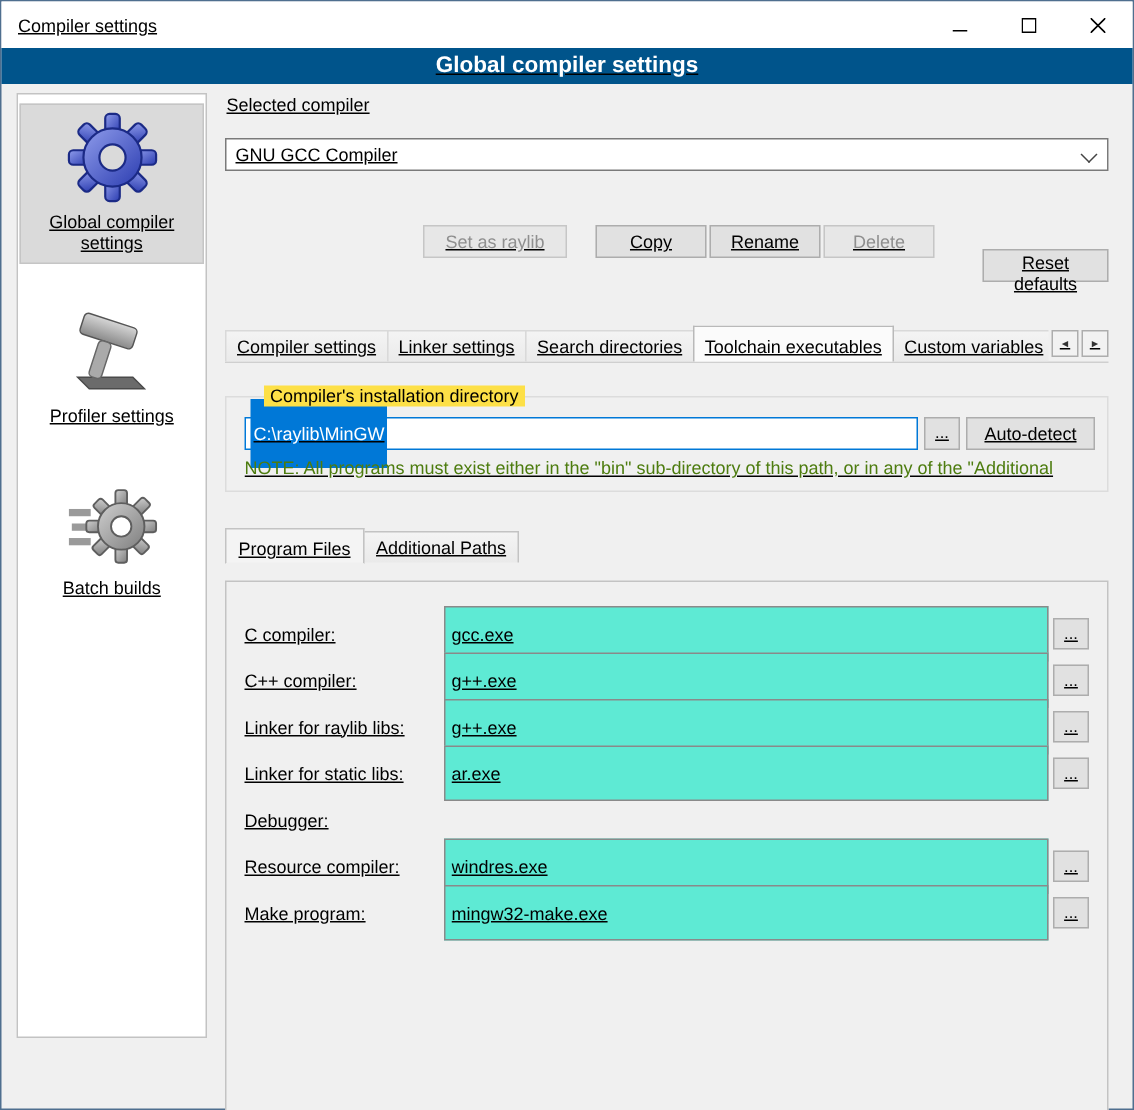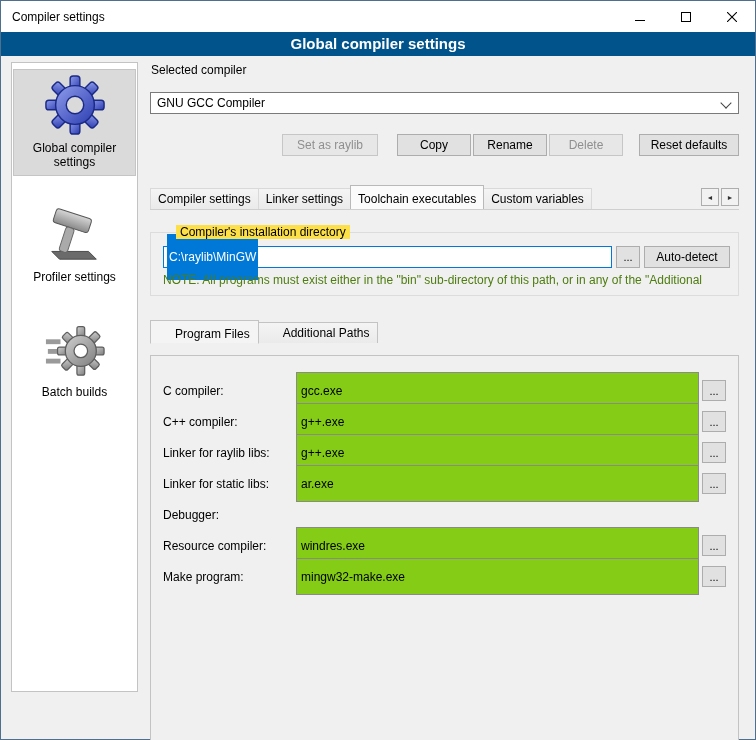--- a/index.html
+++ b/index.html
@@ -1,18 +1,18 @@
 <!DOCTYPE html>
 <html><head>
 <meta charset="utf-8">
 <style>
   html,body{margin:0;padding:0;width:756px;height:740px;overflow:hidden;
     font-family:"Liberation Sans",sans-serif;font-size:12px;color:#000;}
   .window{width:756px;height:740px;box-sizing:border-box;border:1px solid #4f6f8f;
-    background:#F0F0F0;display:flex;flex-direction:column;}
+    background:#F0F0F0;display:flex;flex-direction:column;text-decoration:underline;}
 
   
   .titlebar{height:31px;background:#FFFFFF;display:flex;align-items:center;flex-shrink:0;}
   .title-text{padding-left:11px;font-size:12px;}
   .win-controls{margin-left:auto;display:flex;height:100%;}
   .win-btn{width:46px;height:100%;display:flex;align-items:center;justify-content:center;}
 
   
   .banner{height:24px;background:#00548B;color:#FFFFFF;font-weight:bold;font-size:15px;
     text-align:center;line-height:24px;flex-shrink:0;}
@@ -63,30 +63,30 @@
   .dir-row{display:flex;align-items:center;gap:4px;}
   .path-input{flex:1;height:22px;border:1px solid #0078D7;background:#FFFFFF;display:flex;
     align-items:center;padding:0 3px;box-sizing:border-box;}
   .path-input .sel{background:#0078D7;color:#FFFFFF;padding:16px 2px;}
   .browse-btn{width:24px;height:22px;font-size:11px;padding:0;}
   .autodetect-btn{width:86px;height:22px;}
   .note{margin-top:5px;color:#4d7c0f;white-space:nowrap;overflow:hidden;}
 
   
   .subtabstrip{display:flex;align-items:flex-end;margin-top:12px;}
-  .subtab{padding:3px 8px 4px 24px;background:linear-gradient(#F4F4F4,#EAEAEA);
+  .subtab{padding:3px 8px 4px 8px;background:linear-gradient(#F4F4F4,#EAEAEA);
     border:1px solid #C3C3C3;border-bottom:none;margin-right:-1px;height:21px;box-sizing:border-box;}
   .subtab.active{background:#F4F4F4;height:24px;padding-top:6px;margin-bottom:-1px;
     border-bottom:1px solid #F0F0F0;position:relative;z-index:2;}
   .panel{border:1px solid #C3C3C3;height:414px;box-sizing:border-box;background:#F0F0F0;
     padding:24px 12px 0 12px;position:relative;z-index:1;}
 
   .form-row{display:flex;align-items:center;margin-bottom:10px;height:21px;}
   .form-label{width:133px;flex-shrink:0;}
-  .textbox{flex:1;height:37px;border:1px solid #8A8A8A;background:#84cc16;
+  .textbox{flex:1;height:37px;border:1px solid #8A8A8A;background:#5eead4;
     font-family:inherit;font-size:12px;padding:0 4px;box-sizing:border-box;min-width:0;}
   .row-browse{width:24px;height:21px;margin-left:3px;font-size:11px;padding:0;}
   .form-row .combobox{flex:1;height:21px;}
 
   
   .footer{display:flex;justify-content:flex-end;gap:10px;padding:0 16px 9px 0;}
   .footer .btn{width:72px;height:23px;}
 </style>
 </head>
 <body>
@@ -201,27 +201,28 @@
       <div class="combobox">
         <span>GNU GCC Compiler</span>
         <span class="cb-arrow"></span>
       </div>
 
       <div class="btn-row">
         <button class="btn disabled" style="width:96px;margin-left:132px;">Set as raylib</button>
         <button class="btn" style="width:74px;margin-left:19px;">Copy</button>
         <button class="btn" style="width:74px;margin-left:2px;">Rename</button>
         <button class="btn disabled" style="width:74px;margin-left:2px;">Delete</button>
-        <button class="btn" style="width:100px;margin-left:auto;">Reset defaults</button>
+        <button class="btn" style="width:84px;margin-left:auto;margin-top:32px;">Reset defaults</button>
       </div>
 
       <div class="tabstrip">
         <div class="tabs-wrap">
           <div class="tab">Compiler settings</div>
           <div class="tab">Linker settings</div>
+          <div class="tab">Search directories</div>
           <div class="tab active">Toolchain executables</div>
           <div class="tab">Custom variables</div>
 
         </div>
         <div class="tab-scroll">
             <span>◄</span>
           </div>
         <div class="tab-scroll">
             <span>►</span>
           </div>

